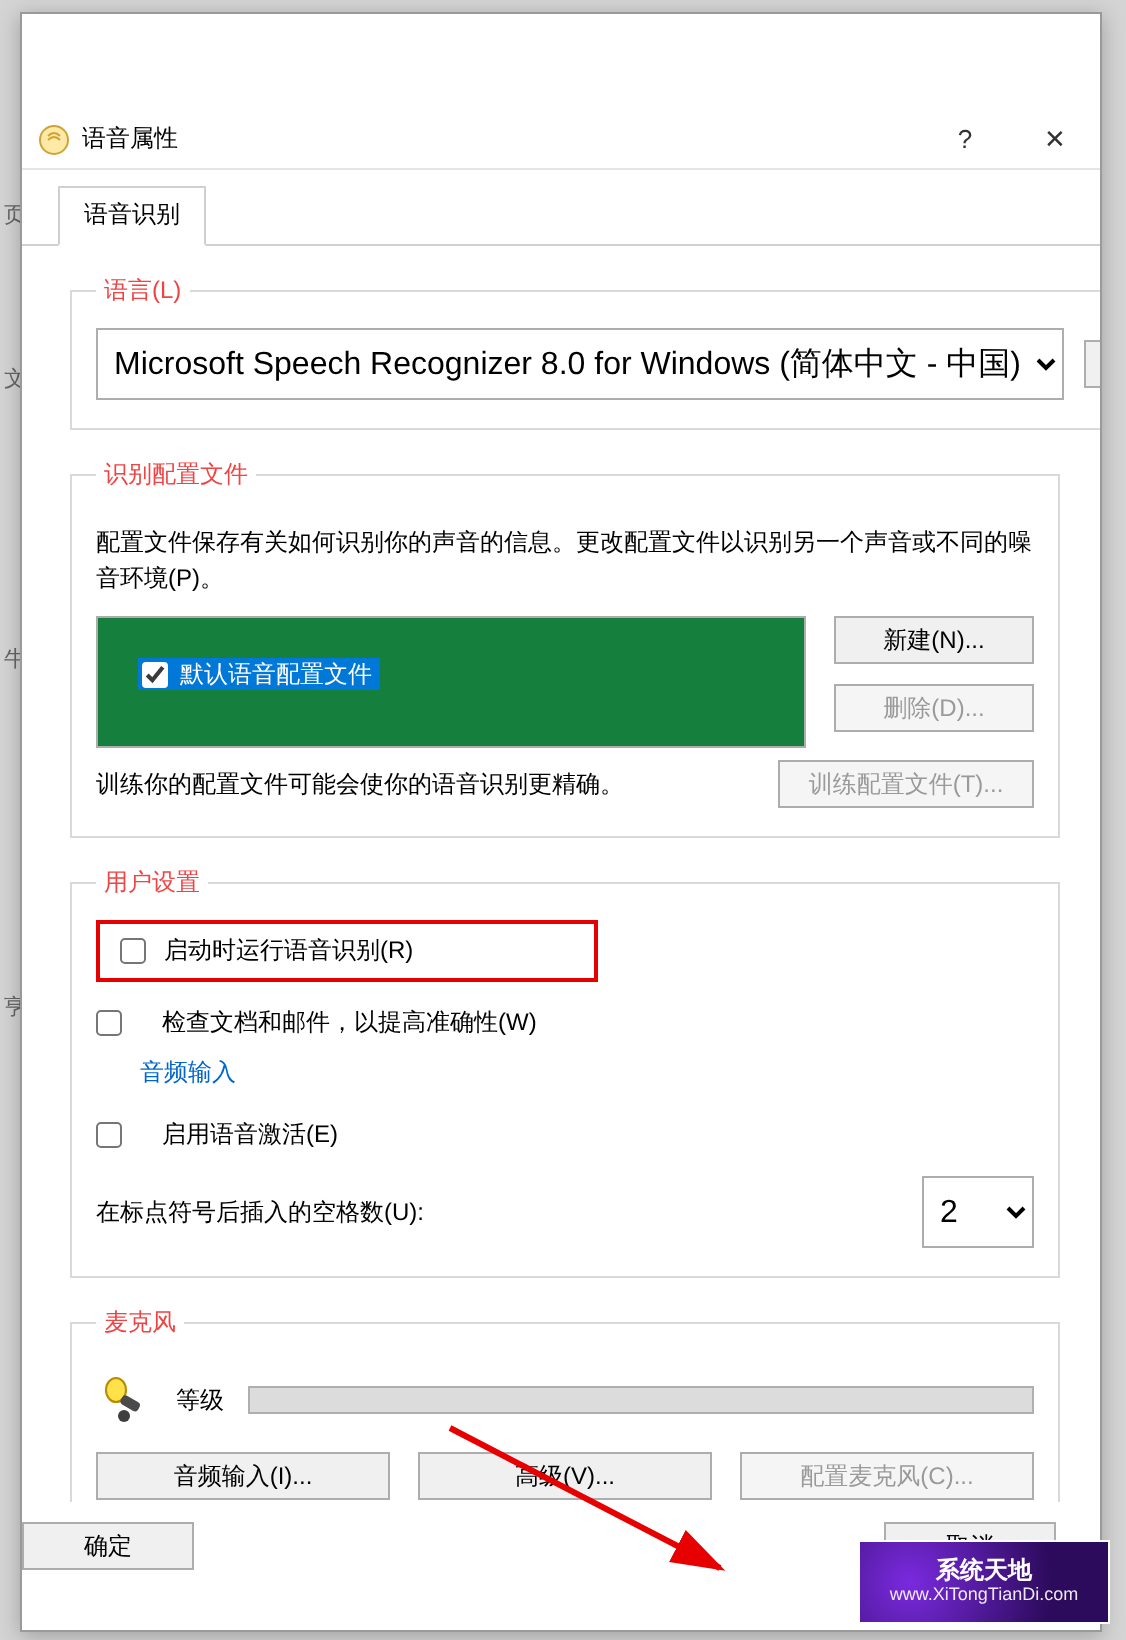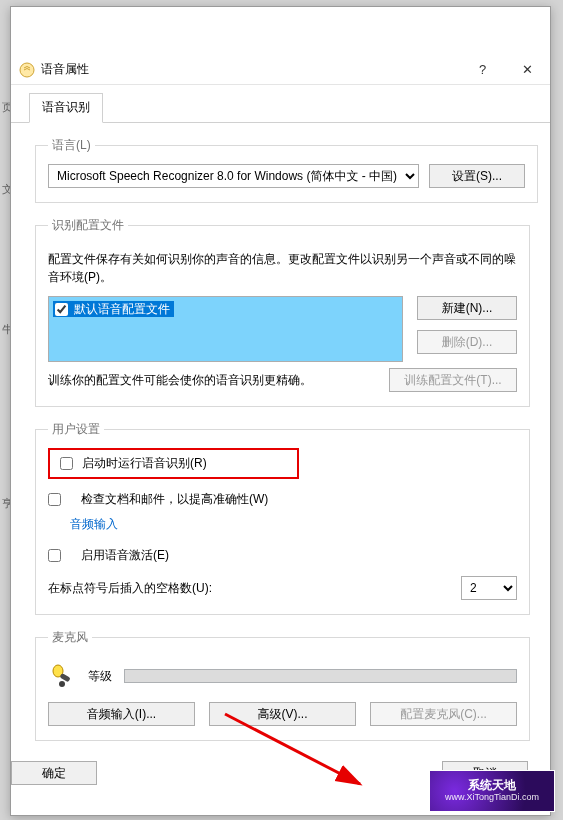--- a/index.html
+++ b/index.html
@@ -79,28 +79,28 @@
   }
   fieldset {
     border: 1px solid #d9d9d9;
     border-radius: 0;
     margin: 0 0 14px 0;
     padding: 10px 12px 14px 12px;
   }
   legend {
     padding: 0 4px;
     font-size: 12px;
-    color: #737373;
+    color: #ef4444;
   }
   .row { display: flex; align-items: center; gap: 10px; }
   select, .dropdown {
-    height: 24px;
+    height: 36px;
     border: 1px solid #adadad;
     background: #fff;
-    font-size: 12px;
+    font-size: 16px;
     padding: 0 4px;
   }
   .dropdown.lang { flex: 1; }
   .btn {
     min-width: 96px;
     height: 24px;
     border: 1px solid #adadad;
     background: #f0f0f0;
     font-size: 12px;
     padding: 2px 10px;
@@ -111,22 +111,22 @@
   .btn:disabled, .btn.disabled {
     color: #9a9a9a;
     background: #f5f5f5;
   }
   .para { margin: 6px 0 10px 0; line-height: 1.5; }
   .profile-row { display: flex; gap: 14px; align-items: flex-start; }
   .listbox {
     flex: 1;
     height: 66px;
     border: 1px solid #adadad;
-    background: #7dd3fc;
-    padding: 4px;
+    background: #15803d;
+    padding: 20px;
   }
   .list-item {
     display: flex; align-items: center; gap: 4px;
     background: #0078d7;
     color: #fff;
     width: fit-content;
     padding-right: 4px;
     line-height: 16px;
   }
   .list-item input[type=checkbox] {

